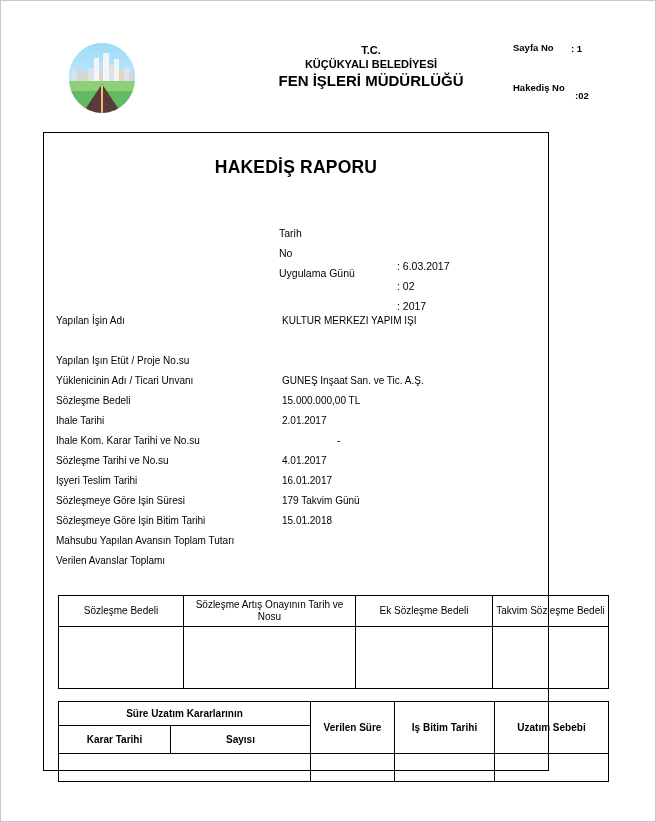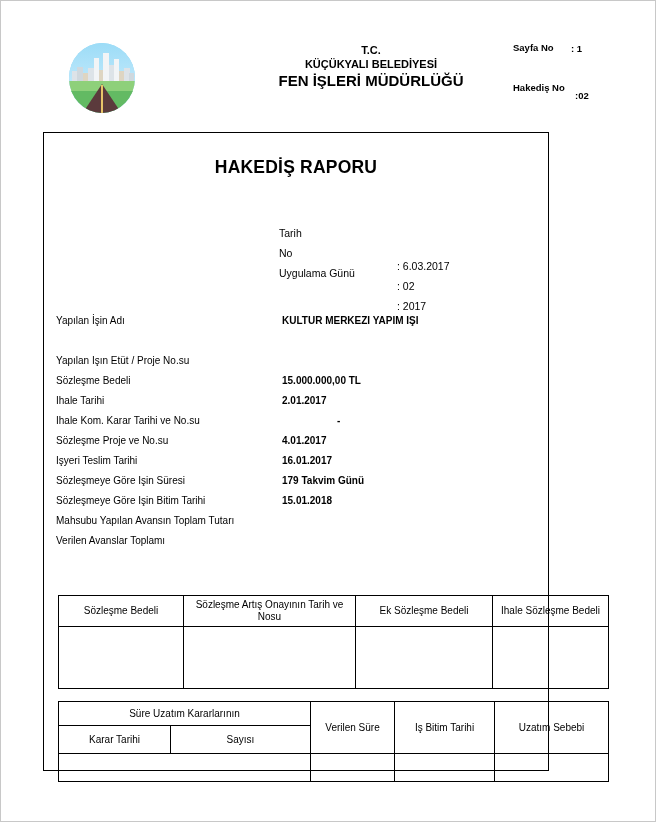--- a/index.html
+++ b/index.html
@@ -167,21 +167,21 @@
   .det-row {
     position: relative;
     height: 20px;
     text-align: center;
   }
   .det-row.spaced { height: 40px; }
   .det-label {
     position: absolute; left: 0; top: 0;
   }
   .det-value {
-    position: absolute; left: 226px; top: 0; font-weight: bold;
+    position: absolute; left: 226px; top: 0;
   }
   .det-value.dash {
     left: 281px;
   }
 
   
   .tbl {
     position: absolute;
     border-collapse: collapse;
     table-layout: fixed;
@@ -198,20 +198,21 @@
   #contract-table {
     left: 14px; top: 462px;
     width: 550px;
   }
   #contract-table .hdr { height: 31px; }
   #contract-table .body { height: 62px; }
 
   #extension-table {
     left: 14px; top: 568px;
     width: 550px;
+    font-weight: bold;
   }
   #extension-table .r1 { height: 24px; }
   #extension-table .r2 { height: 28px; }
   #extension-table .r3 { height: 28px; }
 </style>
 </head>
 <body>
 
 <div class="page">
 
@@ -280,33 +281,37 @@
     <div class="details">
       <div class="det-row spaced">
         <span class="det-label">Yapılan İşin Adı</span>
         <span class="det-value">KULTUR MERKEZI YAPIM IŞI</span>
       </div>
       <div class="det-row">
         <span class="det-label">Yapılan Işın Etüt / Proje No.su</span>
         <span class="det-value"></span>
       </div>
       <div class="det-row">
+        <span class="det-label">Yüklenicinin Adı / Ticari Unvanı</span>
+        <span class="det-value">GUNEŞ Inşaat San. ve Tic. A.Ş.</span>
+      </div>
+      <div class="det-row">
         <span class="det-label">Sözleşme Bedeli</span>
         <span class="det-value">15.000.000,00 TL</span>
       </div>
       <div class="det-row">
         <span class="det-label">Ihale Tarihi</span>
         <span class="det-value">2.01.2017</span>
       </div>
       <div class="det-row">
         <span class="det-label">Ihale Kom. Karar Tarihi ve No.su</span>
         <span class="det-value dash">-</span>
       </div>
       <div class="det-row">
-        <span class="det-label">Sözleşme Proje ve No.su</span>
+        <span class="det-label">Sözleşme Tarihi ve No.su</span>
         <span class="det-value">4.01.2017</span>
       </div>
       <div class="det-row">
         <span class="det-label">Işyeri Teslim Tarihi</span>
         <span class="det-value">16.01.2017</span>
       </div>
       <div class="det-row">
         <span class="det-label">Sözleşmeye Göre Işin Süresi</span>
         <span class="det-value">179  Takvim Günü</span>
       </div>
@@ -329,21 +334,21 @@
         <col style="width:125px">
         <col style="width:172px">
         <col style="width:137px">
         <col style="width:116px">
       </colgroup>
       <tbody>
         <tr class="hdr">
           <td>Sözleşme Bedeli</td>
           <td>Sözleşme Artış Onayının Tarih ve Nosu</td>
           <td>Ek Sözleşme Bedeli</td>
-          <td>Ihale Sözleşme Bedeli</td>
+          <td>Takvim Sözleşme Bedeli</td>
         </tr>
         <tr class="body">
           <td></td>
           <td></td>
           <td></td>
           <td></td>
         </tr>
       </tbody>
     </table>
 

